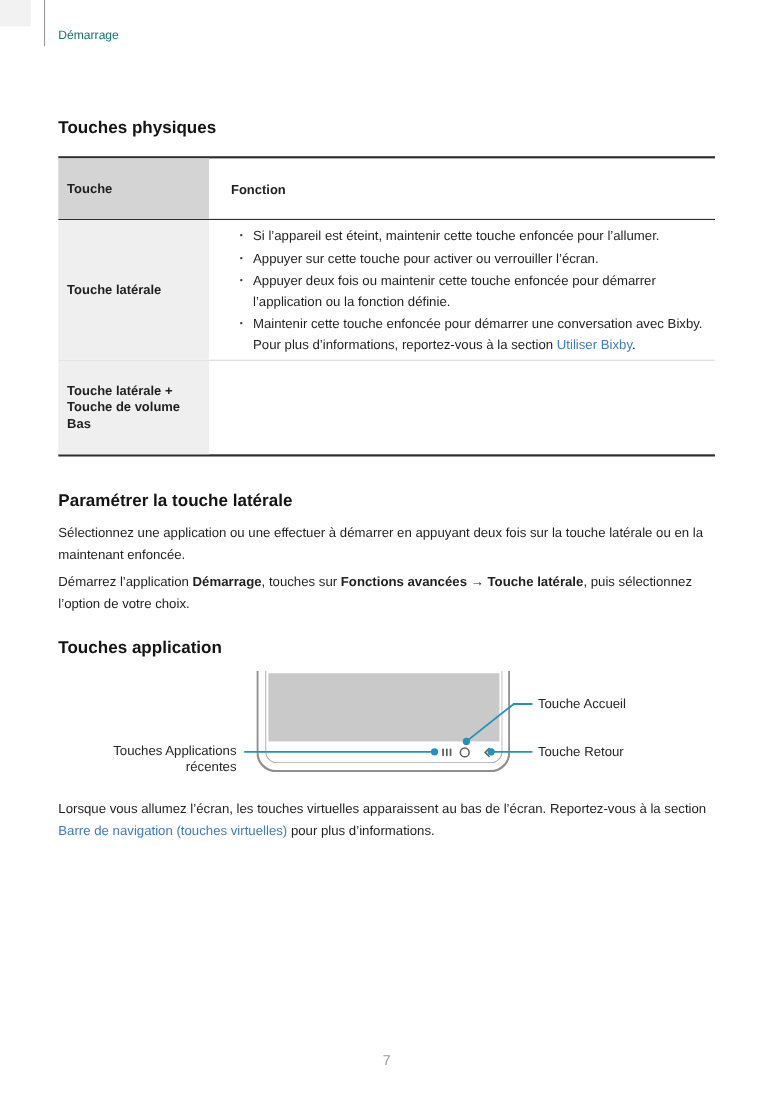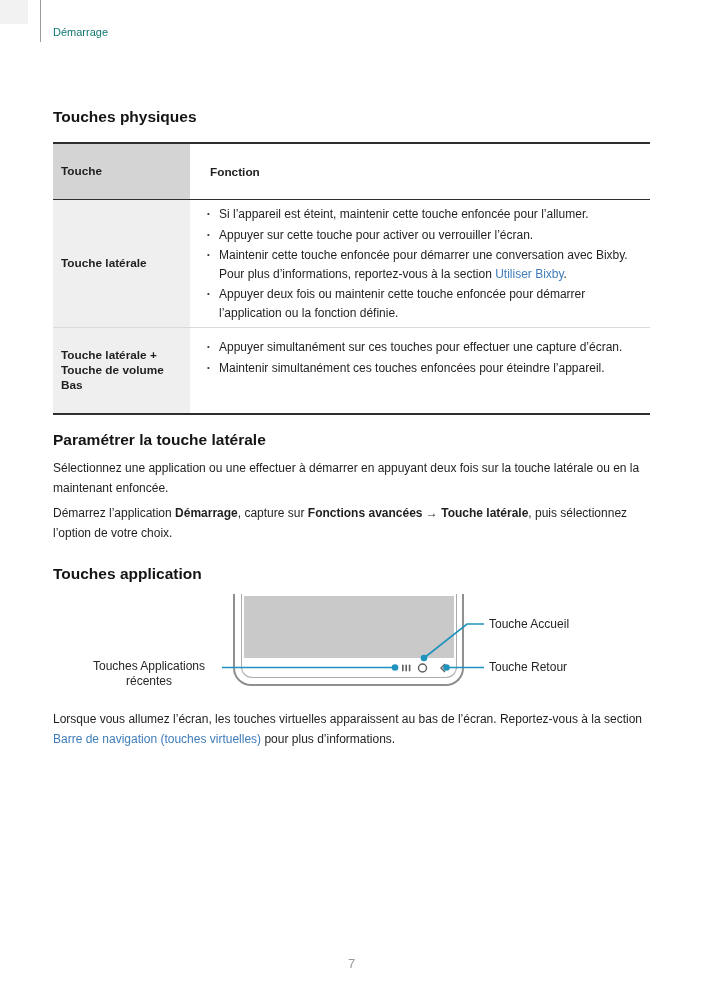--- a/index.html
+++ b/index.html
@@ -9,37 +9,37 @@
     -webkit-font-smoothing:antialiased;
   }
   .corner-box{position:absolute;left:0;top:0;width:28px;height:24px;background:#f2f2f2;}
   .head-rule{position:absolute;left:40px;top:0;width:1px;height:42px;background:#9a9a9a;}
   .breadcrumb{position:absolute;left:53px;top:26px;font-size:11px;color:#0f766e;}
 
   .content{position:absolute;left:53px;top:0;width:597px;}
 
   .h-section{font-size:15.5px;font-weight:bold;color:#141414;margin:0;line-height:18px;}
   #h-sec1{margin-top:108px;}
-  #h-sec2{margin-top:16px;}
+  #h-sec2{margin-top:32px;}
   #h-sec3{margin-top:22px;}
 
   
   .tbl{margin-top:16px;border-top:2px solid #2e2e2e;border-bottom:2px solid #2e2e2e;}
   .tr{display:flex;align-items:stretch;}
   .tr-head{border-bottom:1.5px solid #2e2e2e;}
   .td-key{flex:0 0 137px;width:137px;box-sizing:border-box;padding:20px 8px;
           font-weight:bold;font-size:11.8px;line-height:15px;}
   .tr-head .td-key{background:#d4d4d4;display:flex;align-items:center;}
   .tr-body .td-key{background:#f0efef;display:flex;align-items:center;}
   .td-fn{flex:1;box-sizing:border-box;font-size:12px;padding:3px 0;}
   .tr-head .td-fn{display:flex;align-items:center;font-weight:bold;font-size:11.8px;padding:4px 0 4px 20px;}
   .tr-sep{border-bottom:1px solid #dadada;}
   .tr-row2 .td-fn{padding:8px 0;}
   ul.bullets{list-style:none;margin:0;padding:0;}
-  .bullets li{display:flex;margin:2px 0;line-height:18.5px;padding-left:17px;}
+  .bullets li{display:flex;margin:2px 0;line-height:18.5px;padding-left:28px;}
   .bullets li::before{content:"•";flex:0 0 12px;font-size:8px;line-height:18.5px;color:#3a3a3a;}
   .bullets li .btxt{flex:1;padding-right:6px;}
 
   p.body{margin:0;font-size:12px;line-height:19.5px;}
   #p-setting-1{margin-top:10px;}
   #p-setting-2{margin-top:6px;}
   #p-virtual{margin-top:4px;}
   .b{font-weight:bold;}
   .lnk{color:var(--c-link,#3f7cba);cursor:pointer;}
 
@@ -52,21 +52,21 @@
   .device-screen{position:absolute;left:191px;top:5px;width:210px;height:62px;
     background:var(--c-screen_fill,#c9c9c9);}
   .callout-svg{position:absolute;left:0;top:0;width:597px;height:115px;pointer-events:none;}
   .callout-line{stroke:var(--c-callout,#1f93be);stroke-width:1.6;fill:none;}
   .callout-dot{fill:var(--c-callout,#1f93be);stroke:none;}
   .nav-glyph{stroke:#5f5f5f;fill:none;stroke-width:1.4;}
   .nav-bar-rect{fill:#5f5f5f;}
   .lbl{position:absolute;font-size:12px;color:#262626;line-height:14.5px;}
   .lbl-home{left:436px;top:26px;}
   .lbl-back{left:436px;top:69px;}
-  .lbl-recents{left:30px;top:68px;width:132px;text-align:center;}
+  .lbl-recents{left:30px;top:68px;width:132px;text-align:right;}
 
   .page-num{position:absolute;left:0;top:956px;width:703px;text-align:center;
     font-size:13px;color:#9b9b9b;}
 </style>
 </head>
 <body>
 
 <div class="corner-box"></div>
 <div class="head-rule"></div>
 <div class="breadcrumb">Démarrage</div>
@@ -85,49 +85,39 @@
       <div class="td-key">Touche latérale</div>
       <div class="td-fn">
         <ul class="bullets">
           <li>
             <span class="btxt">Si l’appareil est éteint, maintenir cette touche enfoncée pour l’allumer.</span>
           </li>
           <li>
             <span class="btxt">Appuyer sur cette touche pour activer ou verrouiller l’écran.</span>
           </li>
           <li>
-            <span class="btxt"><span>Maintenir cette touche enfoncée pour démarrer une conversation avec Bixby. Pour plus d’informations, reportez-vous à la section </span><span class="lnk">Utiliser Bixby</span><span>.</span></span>
+            <span class="btxt">Appuyer deux fois ou maintenir cette touche enfoncée pour démarrer l’application ou la fonction définie.</span>
           </li>
           <li>
-            <span class="btxt">Appuyer deux fois ou maintenir cette touche enfoncée pour démarrer l’application ou la fonction définie.</span>
+            <span class="btxt"><span>Maintenir cette touche enfoncée pour démarrer une conversation avec Bixby. Pour plus d’informations, reportez-vous à la section </span><span class="lnk">Utiliser Bixby</span><span>.</span></span>
           </li>
         </ul>
       </div>
     </div>
 
     <div class="tr tr-body tr-row2">
       <div class="td-key">Touche latérale + Touche de volume Bas</div>
-      <div class="td-fn">
-        <ul class="bullets">
-          <li>
-            <span class="btxt">Appuyer simultanément sur ces touches pour effectuer une capture d’écran.</span>
-          </li>
-          <li>
-            <span class="btxt">Maintenir simultanément ces touches enfoncées pour éteindre l’appareil.</span>
-          </li>
-        </ul>
-      </div>
     </div>
   </div>
 
   <h2 class="h-section" id="h-sec2">Paramétrer la touche latérale</h2>
 
   <p class="body" id="p-setting-1">Sélectionnez une application ou une effectuer à démarrer en appuyant deux fois sur la touche latérale ou en la maintenant enfoncée.</p>
 
-  <p class="body" id="p-setting-2"><span>Démarrez l’application </span><span class="b">Démarrage</span><span>, capture sur </span><span class="b">Fonctions avancées</span><span> → </span><span class="b">Touche latérale</span><span>, puis sélectionnez l’option de votre choix.</span></p>
+  <p class="body" id="p-setting-2"><span>Démarrez l’application </span><span class="b">Démarrage</span><span>, touches sur </span><span class="b">Fonctions avancées</span><span> → </span><span class="b">Touche latérale</span><span>, puis sélectionnez l’option de votre choix.</span></p>
 
   <h2 class="h-section" id="h-sec3">Touches application</h2>
 
   <div class="diagram">
     <div class="device-frame"></div>
     <div class="device-inner"></div>
     <div class="device-screen"></div>
 
     <svg class="callout-svg" viewBox="0 0 597 115">
 

